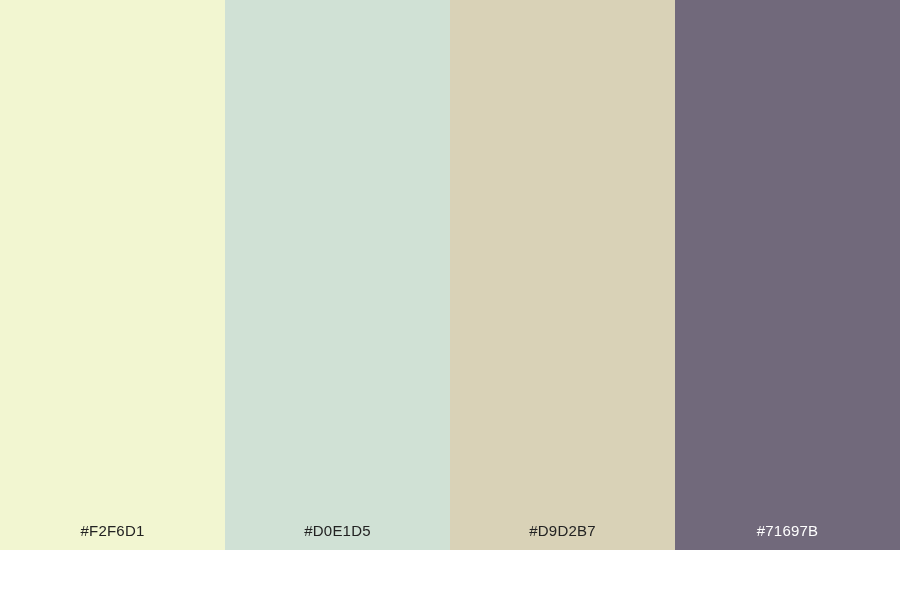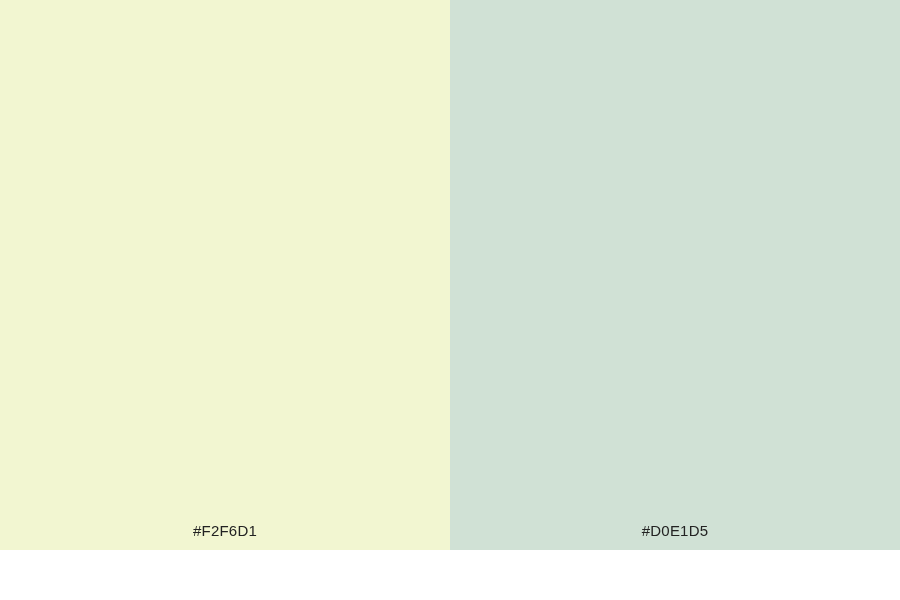--- a/index.html
+++ b/index.html
@@ -70,19 +70,25 @@
   <div class="swatch-strip">
 
     <div class="swatch" style="background-color: rgb(242, 246, 209);">
       <span class="swatch-label" style="color: rgb(34, 34, 34);">#F2F6D1</span>
     </div>
 
     <div class="swatch" style="background-color: rgb(208, 225, 213); align-items: flex-end;">
       <span class="swatch-label" style="color: rgb(34, 34, 34);">#D0E1D5</span>
     </div>
 
+    <div class="swatch" style="background-color: rgb(217, 210, 183);">
+      <span class="swatch-label" style="color: rgb(34, 34, 34);">#D9D2B7</span>
+    </div>
 
 
+    <div class="swatch" style="background-color: rgb(113, 105, 123);">
+      <span class="swatch-label" style="color: rgb(255, 255, 255);">#71697B</span>
+    </div>
 
   </div>
 
 
 </div>
 
 </body></html>

